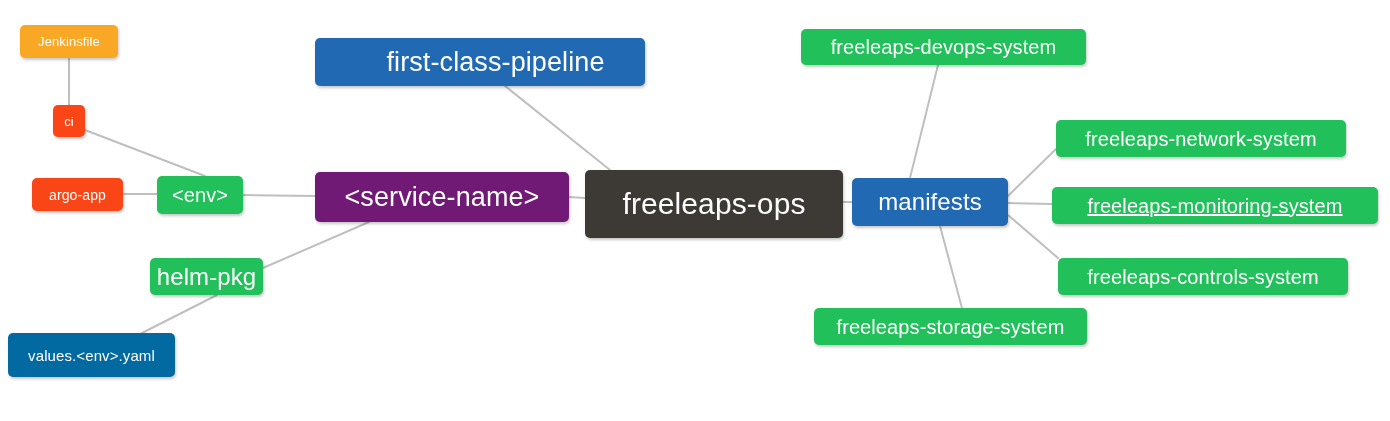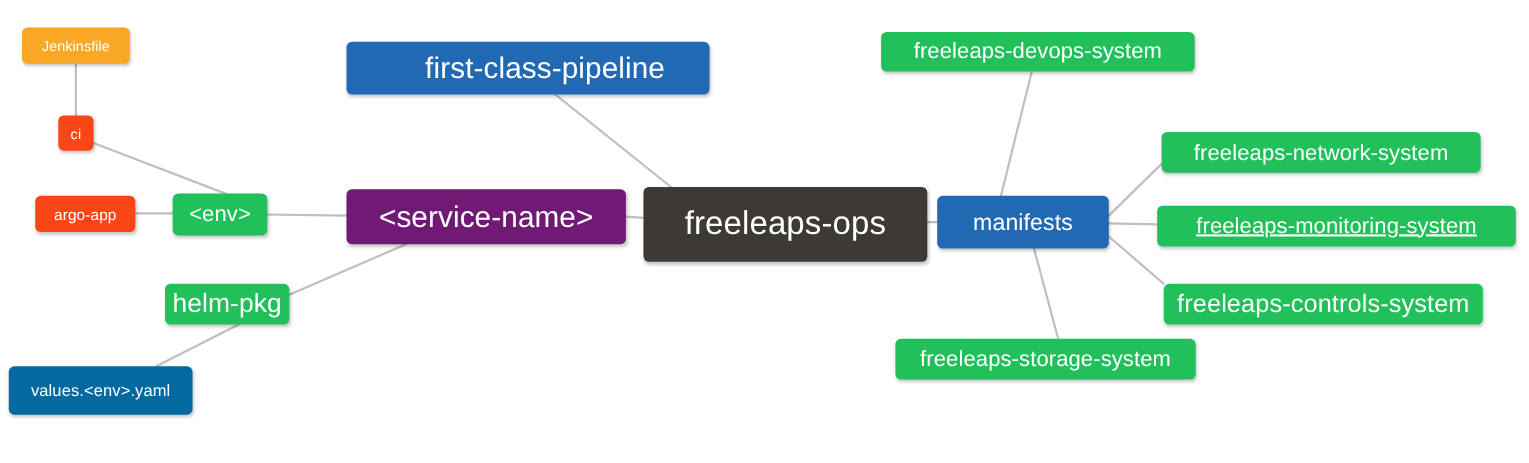--- a/index.html
+++ b/index.html
@@ -86,32 +86,32 @@
       </div>
       <div class="node" style="left: 315px; top: 38px; width: 330px; height: 48px; background: rgb(34, 105, 179); font-size: 27px; padding-left: 41px;">
         <span class="node-label">first-class-pipeline</span>
       </div>
       <div class="node" style="left: 315px; top: 172px; width: 254px; height: 50px; background: #701a75; font-size: 27px;">
         <span class="node-label">&lt;service-name&gt;</span>
       </div>
       <div class="node" style="left: 585px; top: 170px; width: 258px; height: 68px; background: rgb(61, 57, 53); font-size: 30px;">
         <span class="node-label">freeleaps-ops</span>
       </div>
-      <div class="node" style="left: 852px; top: 178px; width: 156px; height: 48px; background: rgb(34, 105, 179); font-size: 21px;">
+      <div class="node" style="left: 852px; top: 178px; width: 156px; height: 48px; background: rgb(34, 105, 179); font-size: 24px;">
         <span class="node-label">manifests</span>
       </div>
       <div class="node" style="left: 801px; top: 29px; width: 285px; height: 36px; background: rgb(33, 192, 90); font-size: 20px;">
         <span class="node-label">freeleaps-devops-system</span>
       </div>
       <div class="node" style="left: 1056px; top: 120px; width: 290px; height: 37px; background: rgb(33, 192, 90); font-size: 20px;">
         <span class="node-label">freeleaps-network-system</span>
       </div>
       <div class="node" style="left: 1052px; top: 187px; width: 326px; height: 37px; background: rgb(33, 192, 90); font-size: 20px; text-decoration: underline;">
         <span class="node-label">freeleaps-monitoring-system</span>
       </div>
-      <div class="node" style="left: 1058px; top: 258px; width: 290px; height: 37px; background: rgb(33, 192, 90); font-size: 23px;">
+      <div class="node" style="left: 1058px; top: 258px; width: 290px; height: 37px; background: rgb(33, 192, 90); font-size: 20px;">
         <span class="node-label">freeleaps-controls-system</span>
       </div>
       <div class="node" style="left: 814px; top: 308px; width: 273px; height: 37px; background: rgb(33, 192, 90); font-size: 20px;">
         <span class="node-label">freeleaps-storage-system</span>
       </div>
     </div>
 </div>
 
 </body></html>

